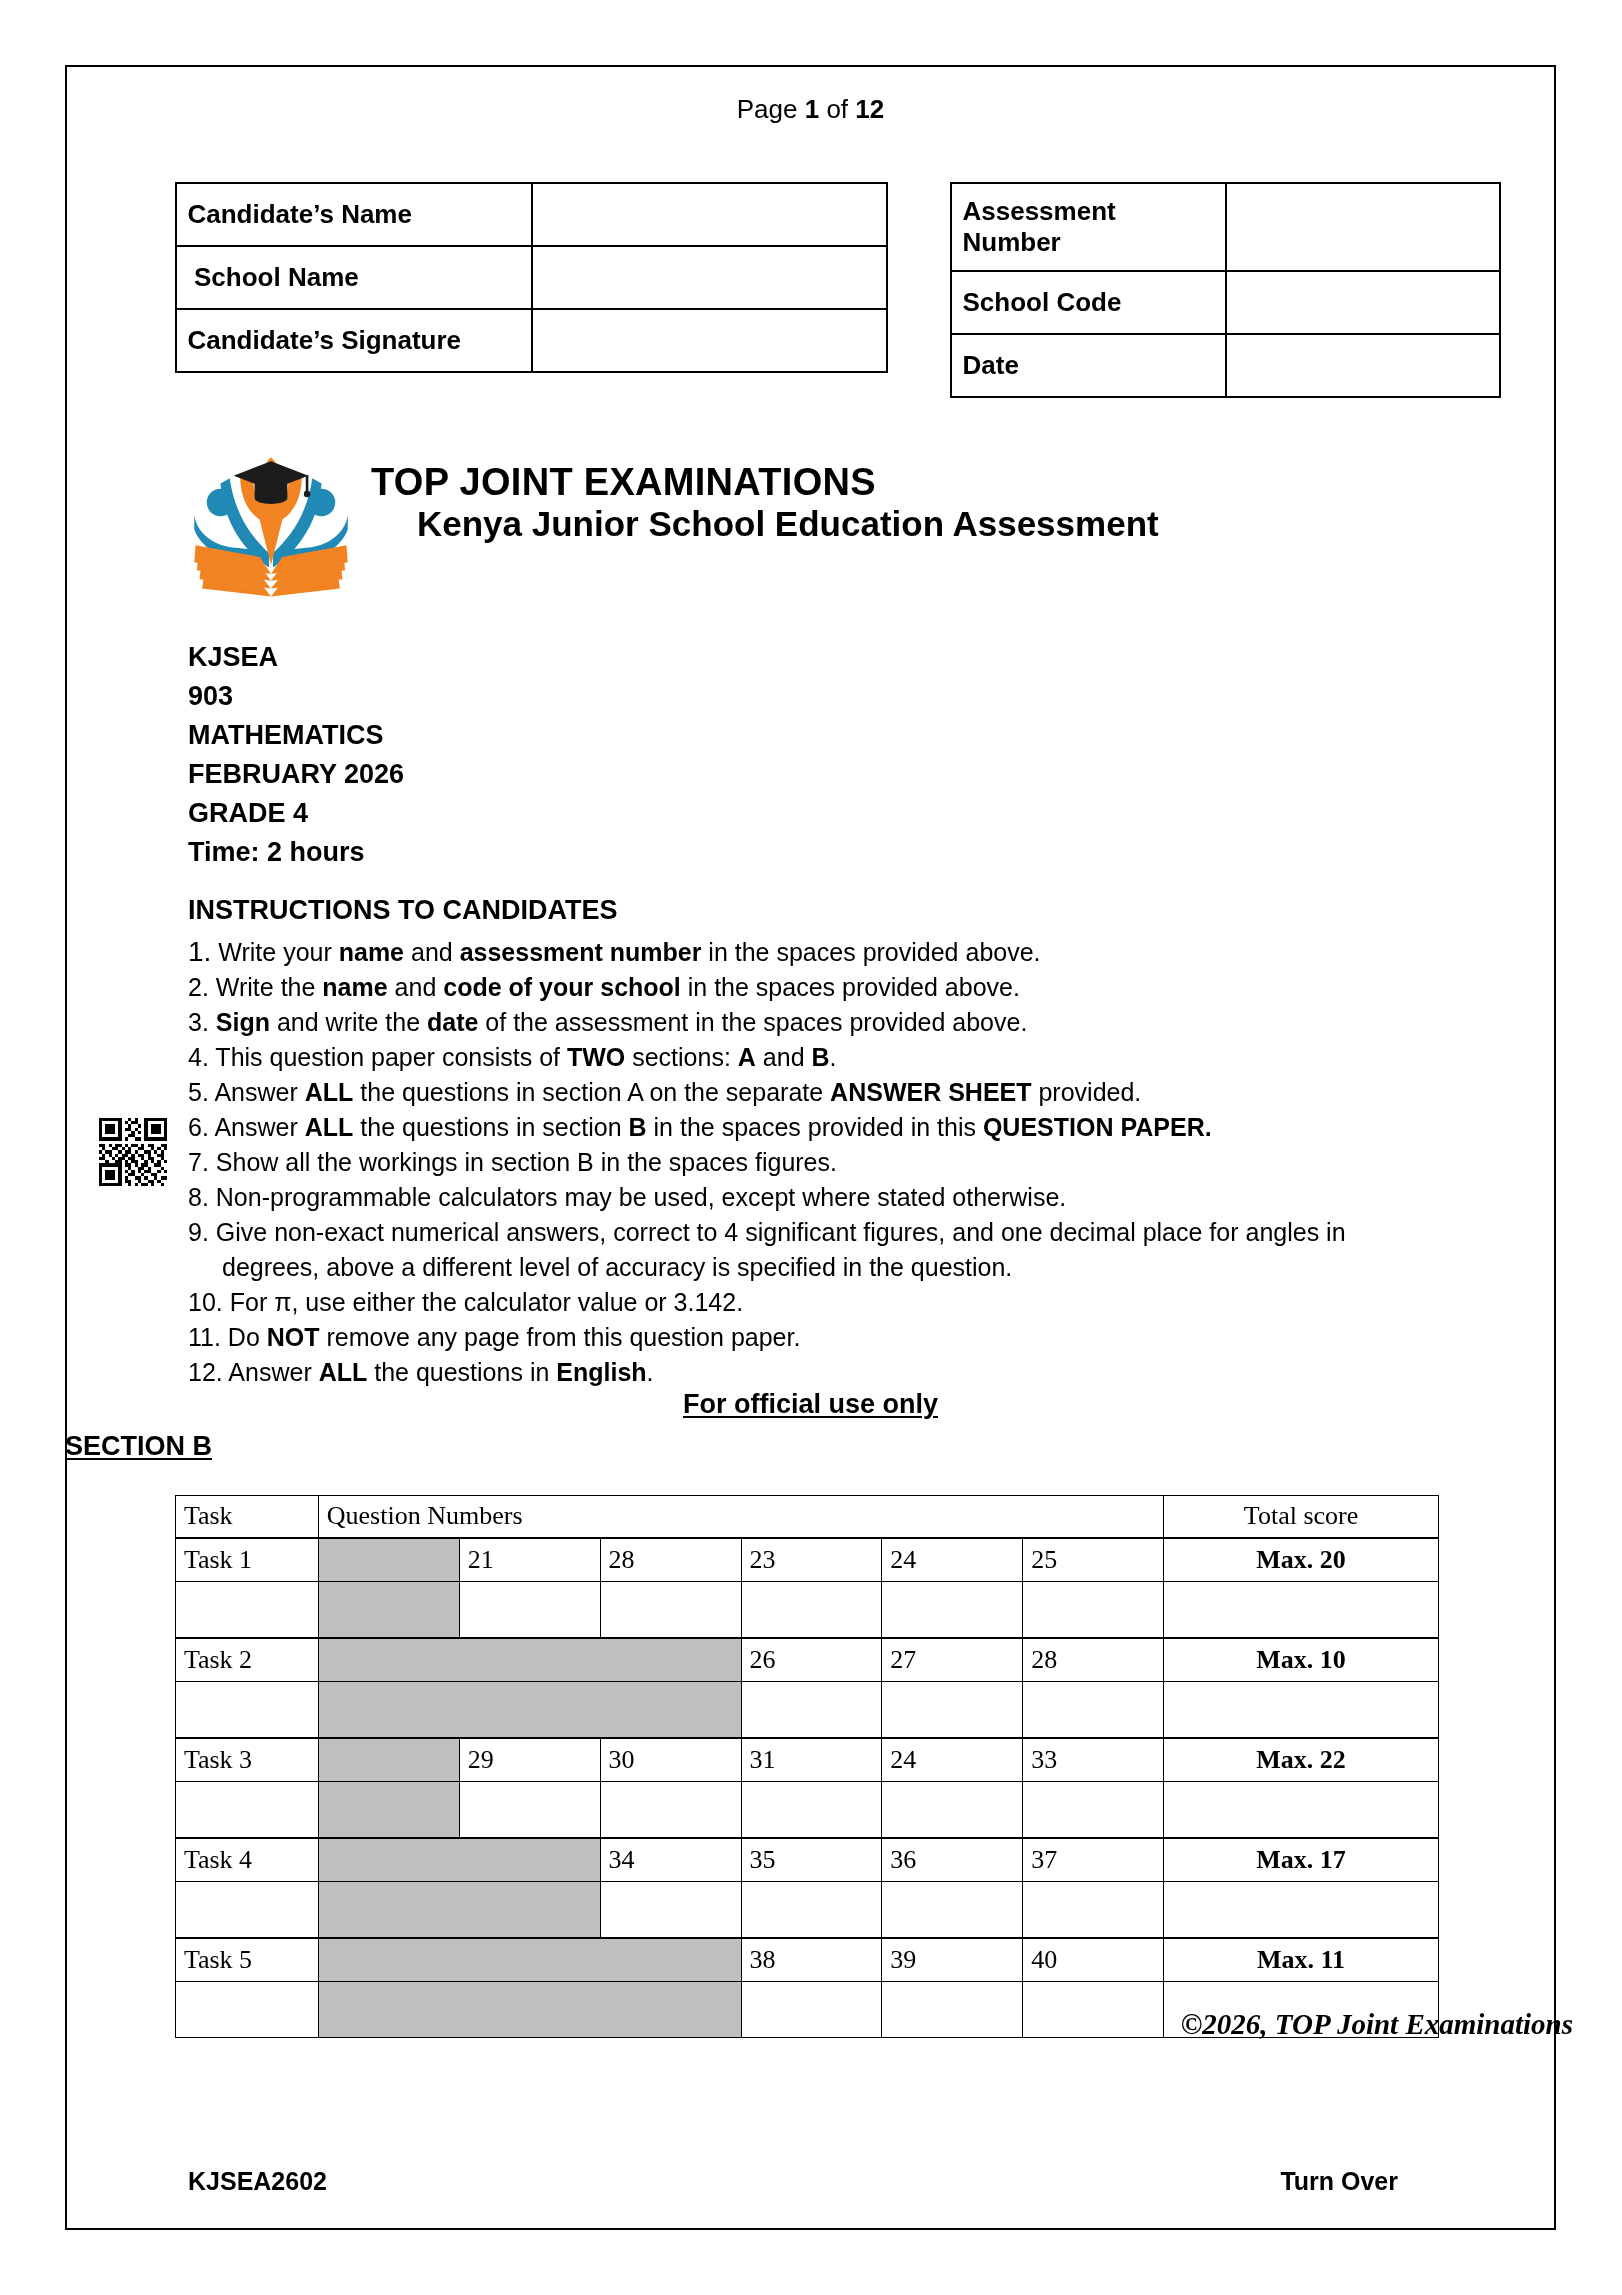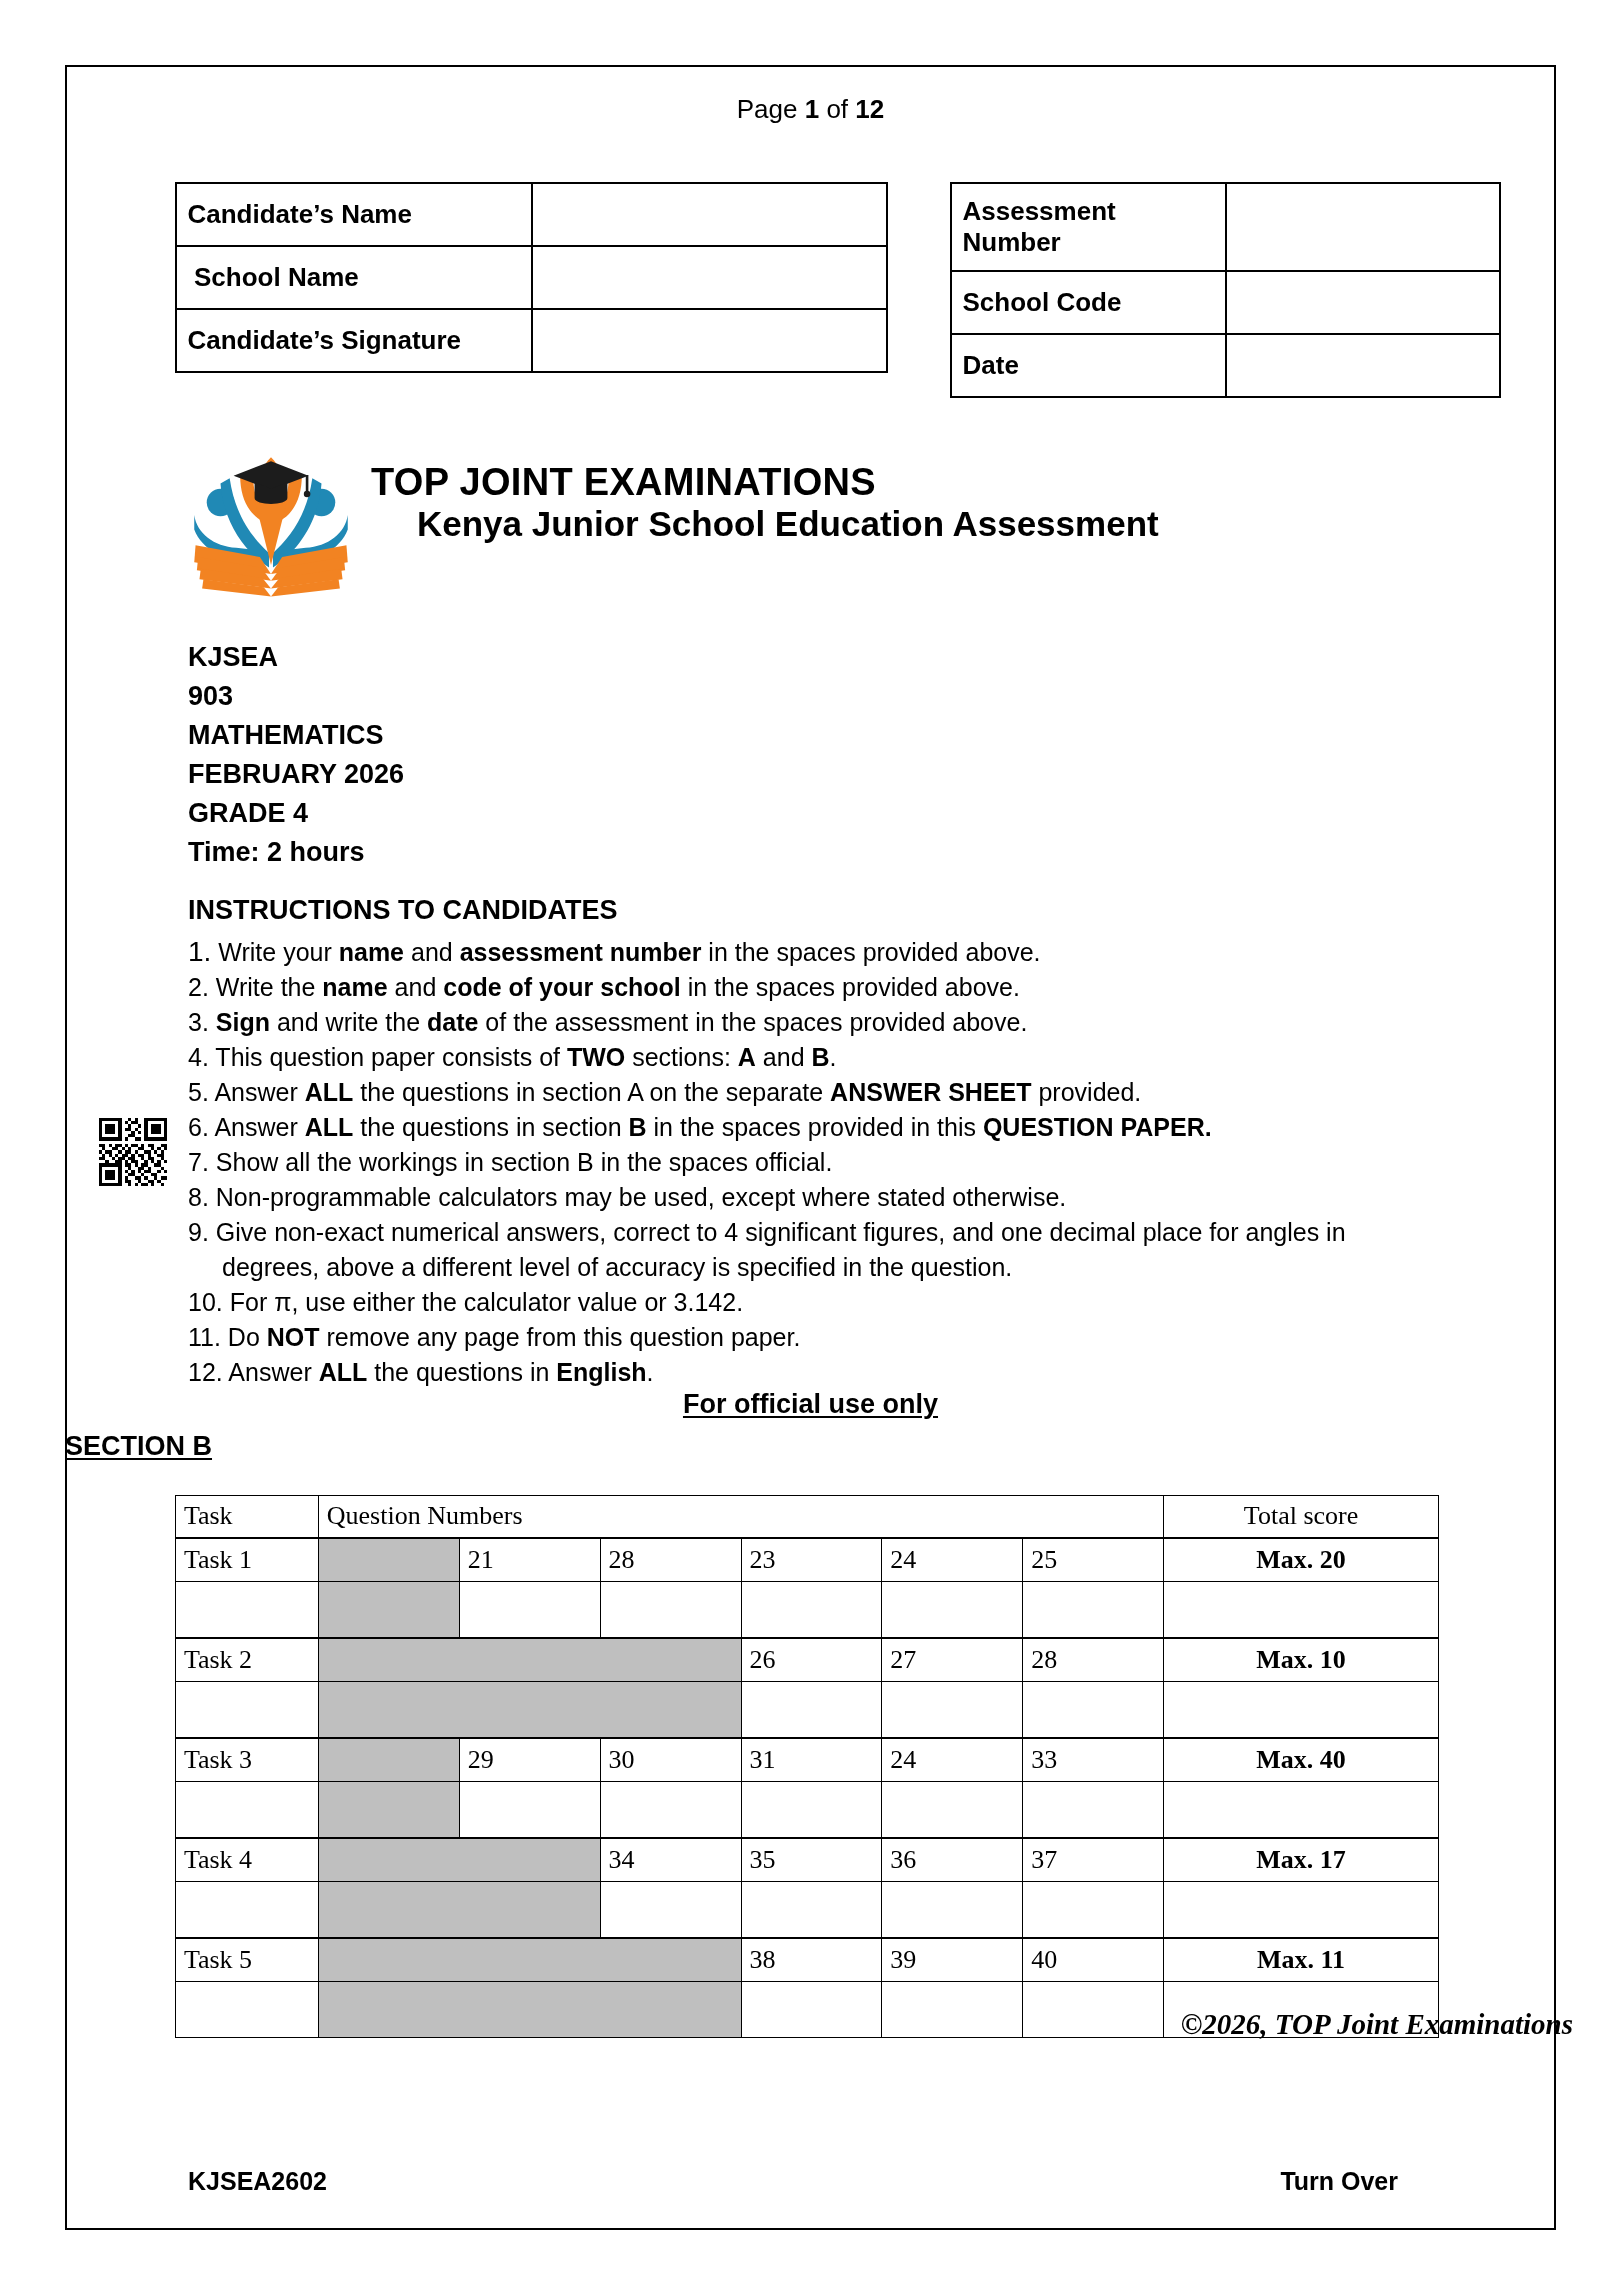--- a/index.html
+++ b/index.html
@@ -330,21 +330,21 @@
   </div>
 
   <div class="instr-title">INSTRUCTIONS TO CANDIDATES</div>
   <div class="instr-list">
     <div class="instr-item first"><span class="num">1.</span> <span>Write your <b>name</b> and <b>assessment number</b> in the spaces provided above.</span></div>
     <div class="instr-item"><span class="num">2.</span> <span>Write the <b>name</b> and <b>code of your school</b> in the spaces provided above.</span></div>
     <div class="instr-item"><span class="num">3.</span> <span><b>Sign</b> and write the <b>date</b> of the assessment in the spaces provided above.</span></div>
     <div class="instr-item"><span class="num">4.</span> <span>This question paper consists of <b>TWO</b> sections: <b>A</b> and <b>B</b>.</span></div>
     <div class="instr-item"><span class="num">5.</span> <span>Answer <b>ALL</b> the questions in section A on the separate <b>ANSWER SHEET</b> provided.</span></div>
     <div class="instr-item"><span class="num">6.</span> <span>Answer <b>ALL</b> the questions in section <b>B</b> in the spaces provided in this <b>QUESTION PAPER.</b></span></div>
-    <div class="instr-item"><span class="num">7.</span> <span>Show all the workings in section B in the spaces official.</span></div>
+    <div class="instr-item"><span class="num">7.</span> <span>Show all the workings in section B in the spaces figures.</span></div>
     <div class="instr-item"><span class="num">8.</span> <span>Non-programmable calculators may be used, except where stated otherwise.</span></div>
     <div class="instr-item"><span class="num">9.</span> <span>Give non-exact numerical answers, correct to 4 significant figures, and one decimal place for angles in<span class="cont">degrees, above a different level of accuracy is specified in the question.</span></span></div>
     <div class="instr-item"><span class="num">10.</span> <span>For π, use either the calculator value or 3.142.</span></div>
     <div class="instr-item"><span class="num">11.</span> <span>Do <b>NOT</b> remove any page from this question paper.</span></div>
     <div class="instr-item"><span class="num">12.</span> <span>Answer <b>ALL</b> the questions in <b>English</b>.</span></div>
   </div>
 
   <div class="qr">
     <svg viewBox="0 0 21 21" width="68" height="68" shape-rendering="crispEdges" xmlns="http://www.w3.org/2000/svg">
       <rect width="21" height="21" fill="#fff"></rect>
@@ -509,21 +509,21 @@
       </tr>
 
       <tr class="numrow taskrow-top">
         <td class="task">Task 3</td>
         <td class="qn gray"></td>
         <td class="qn">29</td>
         <td class="qn">30</td>
         <td class="qn">31</td>
         <td class="qn">24</td>
         <td class="qn">33</td>
-        <td class="total">Max. 40</td>
+        <td class="total">Max. 22</td>
       </tr>
       <tr class="blankrow">
         <td class="task"></td>
         <td class="qn gray"></td>
         <td class="qn"></td>
         <td class="qn"></td>
         <td class="qn"></td>
         <td class="qn"></td>
         <td class="qn"></td>
         <td class="total"></td>

